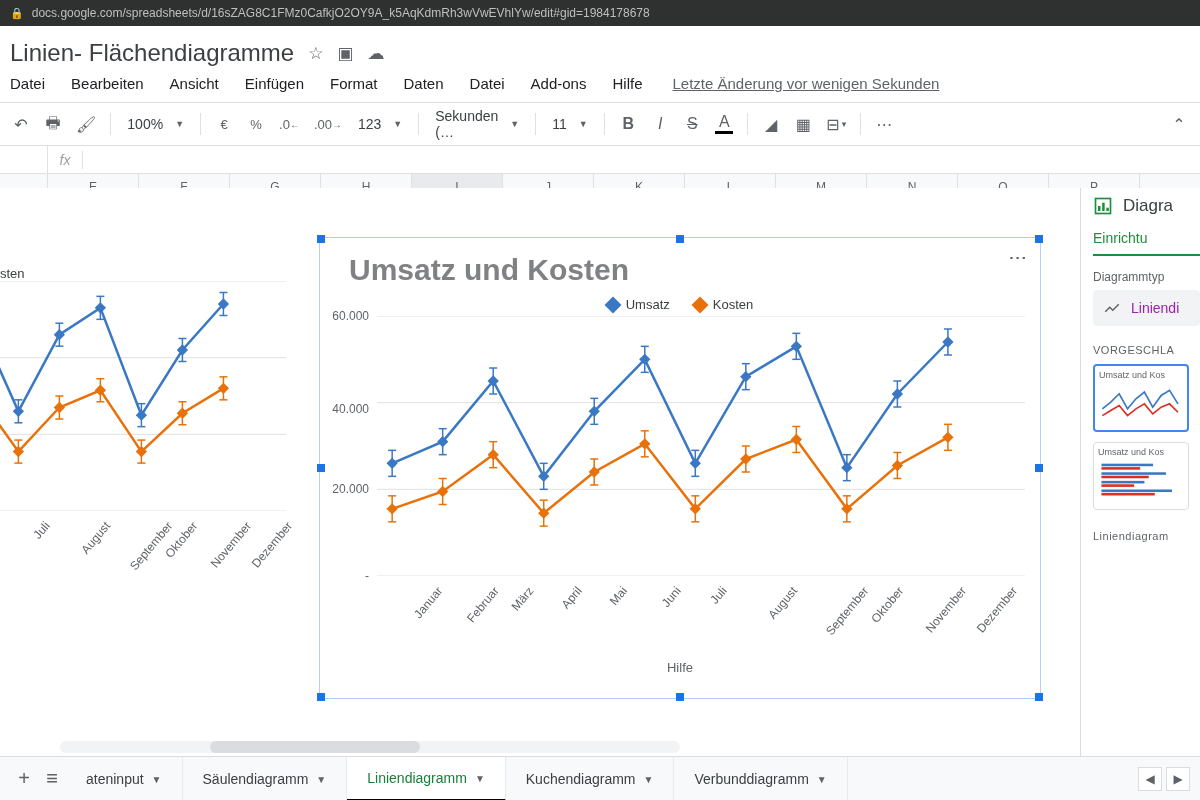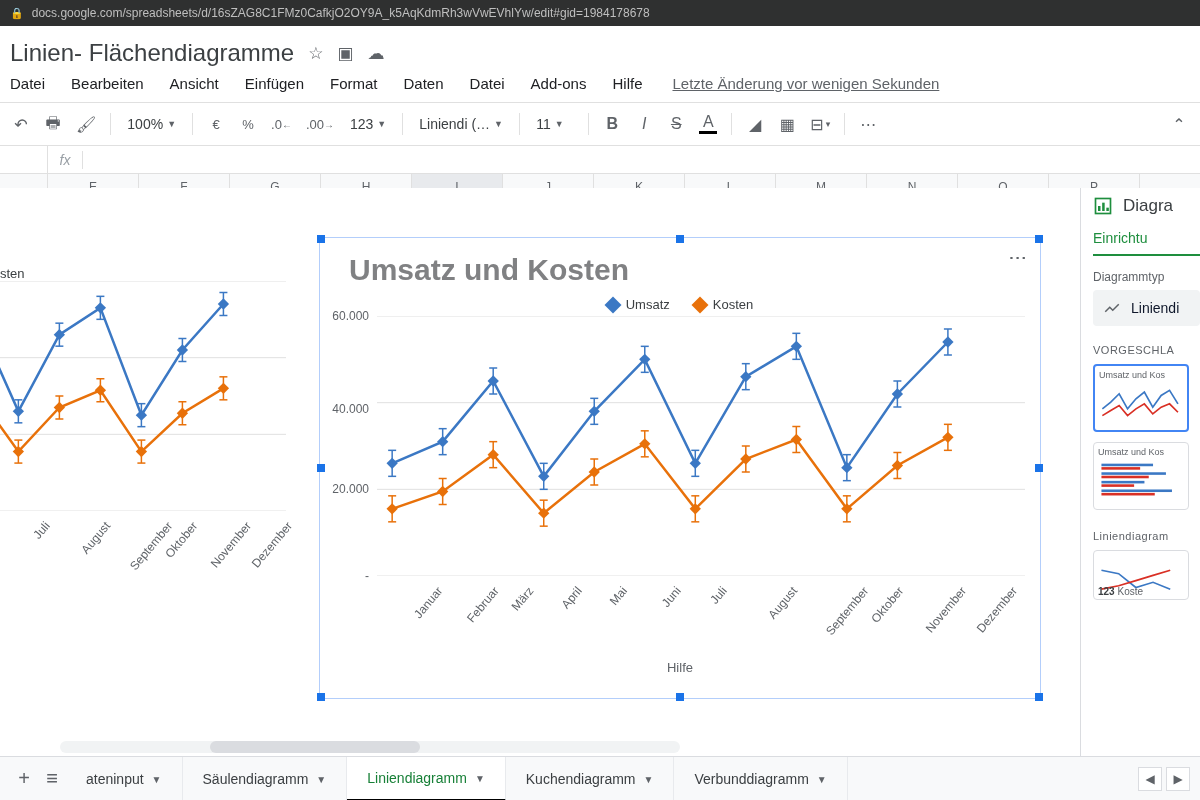--- a/index.html
+++ b/index.html
@@ -17,21 +17,21 @@
 
 .menurow { display:flex; align-items:center; gap:26px; padding:4px 10px 10px; font-size:15px; color:#202124; }
 .menurow .menuitem { cursor:pointer; }
 .menurow .last-edit { color:#5f6368; text-decoration:underline; margin-left:4px; }
 
 
 .toolbar { border-top:1px solid #e0e0e0; border-bottom:1px solid #e0e0e0; height:44px; display:flex; align-items:center; padding:0 8px; gap:6px; }
 .tb-sep { width:1px; height:22px; background:#e0e0e0; margin:0 4px; }
 .tb-btn { min-width:26px; height:28px; display:flex; align-items:center; justify-content:center; color:#5f6368; font-size:16px; cursor:pointer; padding:0 4px; border-radius:3px; }
 .tb-btn.small { font-size:13px; }
-.tb-sel { display:flex; align-items:center; gap:4px; color:#3c4043; font-size:14px; cursor:pointer; padding:0 6px; }
+.tb-sel { display:flex; align-items:center; gap:12px; color:#3c4043; font-size:14px; cursor:pointer; padding:0 6px; }
 .caret { font-size:9px; color:#5f6368; }
 .textcolor { display:flex; flex-direction:column; align-items:center; line-height:1; }
 .textcolor .bar { width:18px; height:3px; background:#000; margin-top:1px; }
 .toolbar .expand { margin-left:auto; }
 
 
 .fxrow { height:28px; border-bottom:1px solid #e0e0e0; display:flex; align-items:center; }
 .fxrow .namebox { width:48px; border-right:1px solid #e0e0e0; height:100%; }
 .fxrow .fx { width:34px; text-align:center; color:#9aa0a6; font-style:italic; font-size:14px; }
 .fxrow .fxsep { width:1px; height:18px; background:#e0e0e0; }
@@ -43,21 +43,21 @@
 .col.sel { background:#e8eaed; }
 
 
 .content { position:absolute; top:188px; left:0; right:0; bottom:44px; display:flex; }
 .sheetpane { flex:1; position:relative; background:#fff; overflow:hidden; }
 .sidepanel { width:120px; border-left:1px solid #dadce0; background:#fff; display:flex; flex-direction:column; padding:8px 0 0 12px; overflow:hidden; }
 .sidepanel .sp-head { display:flex; align-items:center; gap:10px; font-size:17px; color:#3c4043; margin-bottom:14px; }
 .sp-head svg { width:20px; height:20px; }
 .sp-tab { font-size:14px; color:#1e8e3e; font-weight:500; border-bottom:2px solid #1e8e3e; display:inline-block; padding-bottom:8px; margin-bottom:14px; }
 .sp-label { font-size:12px; color:#5f6368; margin-bottom:6px; }
-.sp-type { background:#f1f3f4; height:36px; display:flex; align-items:center; gap:10px; padding:0 10px; font-size:14px; color:#0f172a; margin-bottom:18px; border-radius:4px; }
+.sp-type { background:#f1f3f4; height:36px; display:flex; align-items:center; gap:10px; padding:0 10px; font-size:14px; color:#a21caf; margin-bottom:18px; border-radius:4px; }
 .sp-sec { font-size:11px; color:#5f6368; letter-spacing:.5px; margin-bottom:8px; }
 .thumb { width:96px; height:68px; border:1px solid #dadce0; border-radius:4px; margin-bottom:10px; padding:4px; font-size:9px; color:#5f6368; position:relative; background:#fff; overflow:hidden; }
 .thumb.sel { border:2px solid #4285f4; }
 .thumb svg { width:100%; height:46px; }
 
 
 .chart { position:absolute; background:#fff; }
 .chart.left { left:-280px; top:50px; width:580px; height:400px; }
 .chart.main { left:320px; top:50px; width:720px; height:460px; border:1px solid transparent; }
 .chart.main.selected { outline:1px solid rgba(66,133,244,.4); }
@@ -151,21 +151,21 @@
   <span class="tb-btn small">
       <span>.00</span>
       <span style="font-size:10px">→</span>
     </span>
   <span class="tb-sel">
       <span>123</span>
       <span class="caret">▼</span>
     </span>
   <span class="tb-sep"></span>
   <span class="tb-sel" style="width:96px">
-      <span>Liniendi (…</span>
+      <span>Sekunden (…</span>
       <span class="caret">▼</span>
     </span>
   <span class="tb-sep"></span>
   <span class="tb-sel" style="width:48px">
       <span>11</span>
       <span class="caret">▼</span>
     </span>
   <span class="tb-sep"></span>
   <span class="tb-btn">
       <b>B</b>
@@ -628,27 +628,20 @@
             <rect x="4" y="14" width="75" height="3" fill="#3b78c4"></rect>
             <rect x="4" y="18" width="55" height="3" fill="#d93025"></rect>
             <rect x="4" y="24" width="50" height="3" fill="#3b78c4"></rect>
             <rect x="4" y="28" width="38" height="3" fill="#d93025"></rect>
             <rect x="4" y="34" width="82" height="3" fill="#3b78c4"></rect>
             <rect x="4" y="38" width="62" height="3" fill="#d93025"></rect>
           </g>
         </svg>
     </div>
     <div class="sp-sec" style="margin-top:10px">Liniendiagram</div>
-    <div class="thumb" style="height:50px">
-      <svg viewBox="0 0 100 34">
-          <polyline points="4,8 24,12 44,28 64,22 84,30" fill="none" stroke="#3b78c4" stroke-width="2"></polyline>
-          <polyline points="4,30 24,26 44,20 64,14 84,8" fill="none" stroke="#d93025" stroke-width="2"></polyline>
-        </svg>
-      <div style="position:absolute;bottom:2px;left:4px;font-size:10px"><b style="color:#3c4043">123</b> <span>Koste</span></div>
-    </div>
   </div>
 </div>
 
 <div class="sheettabs">
   <span class="navbtn">+</span>
   <span class="navbtn">≡</span>
   <div id="tabstrip" style="display:flex;height:100%">
       <div class="stab">
         <span>ateninput</span>
         <span class="dd">▼</span>

